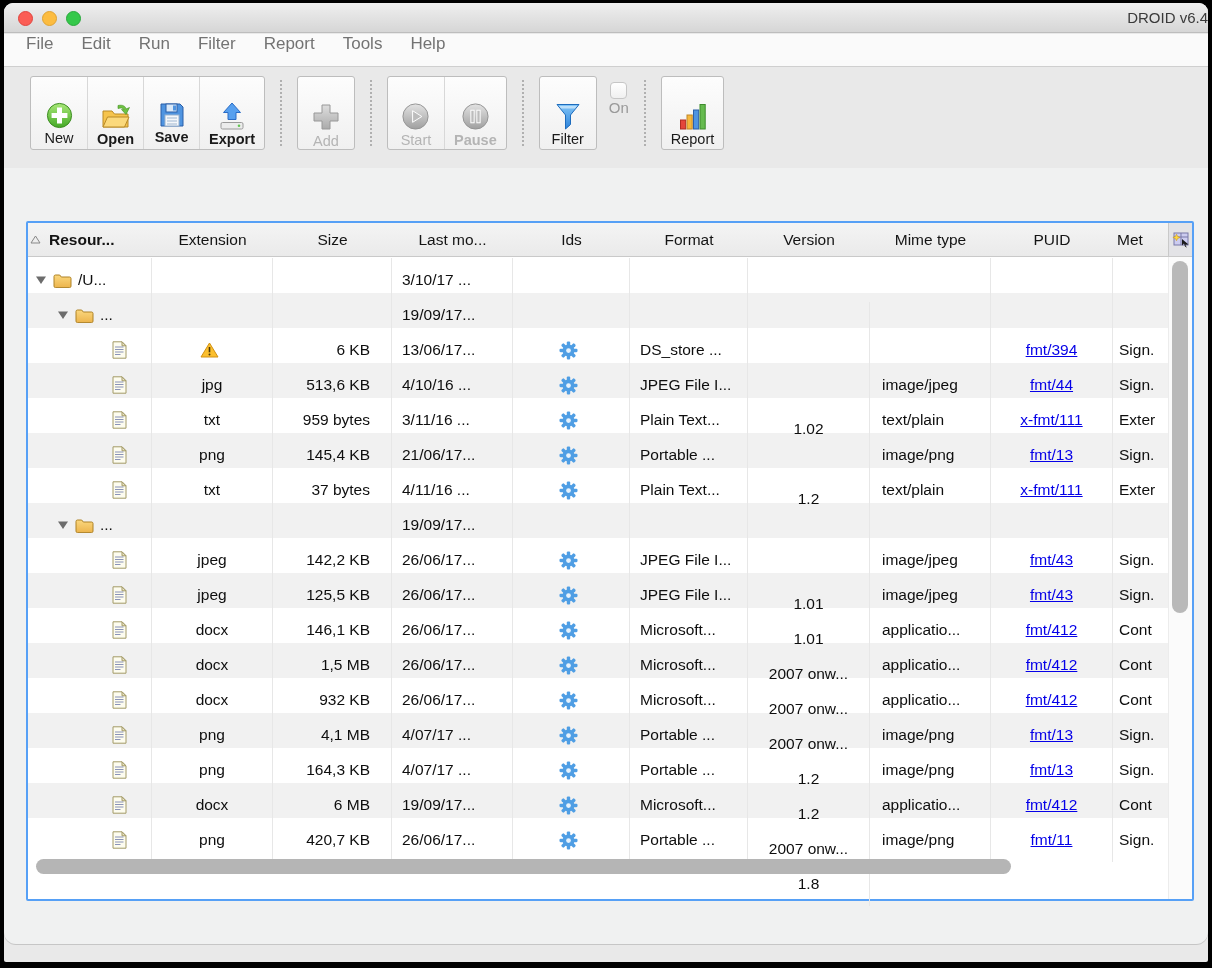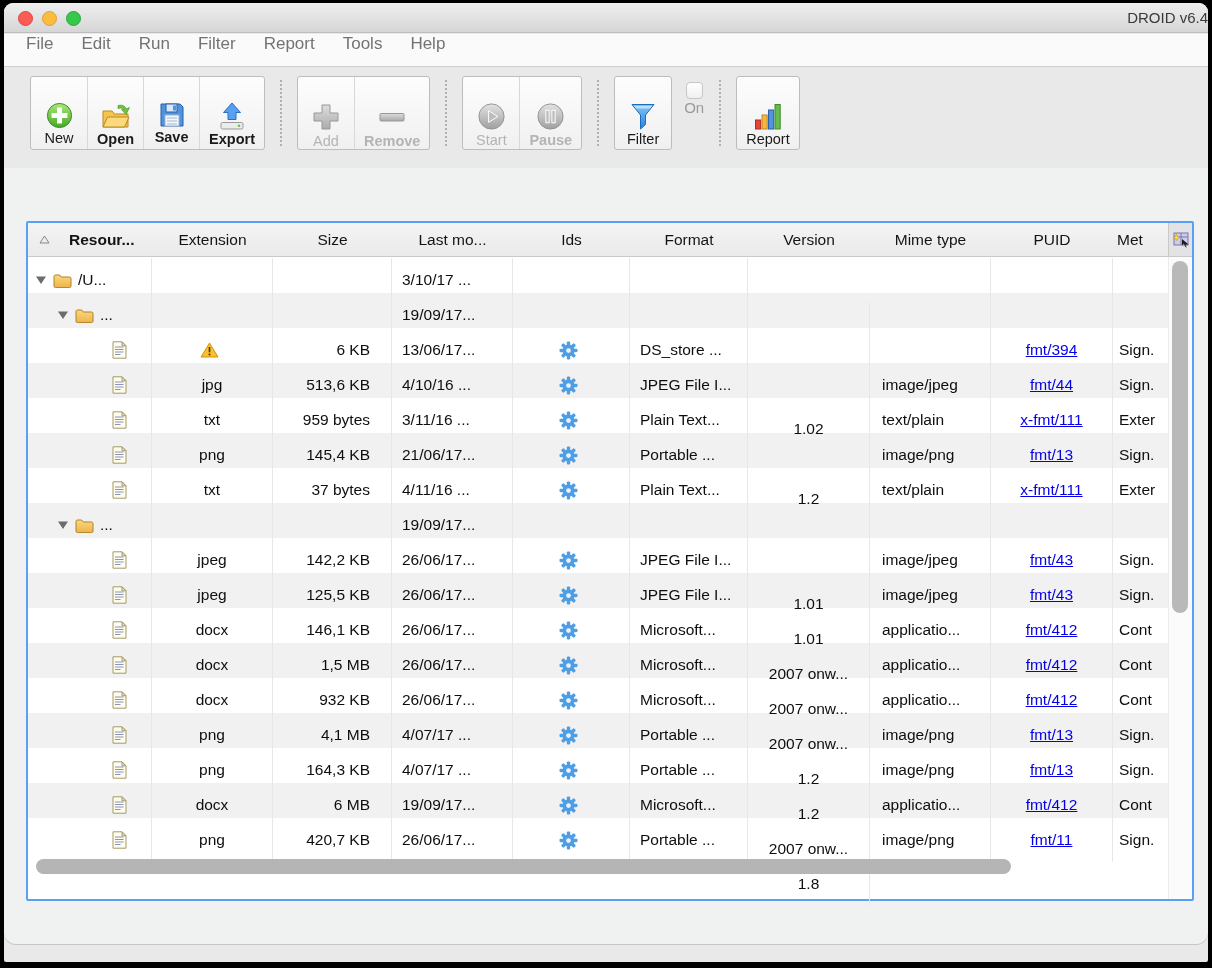--- a/index.html
+++ b/index.html
@@ -52,21 +52,21 @@
          display:flex; align-items:center; font-size:16px; color:#0f0f0f; }
   .tab-close { margin-left:15px; font-weight:700; font-size:15px; color:#131313; }
 
   
   .tablepanel { position:absolute; left:22px; top:53px; width:1168px; height:680px;
                 border:2px solid var(--focus_ring); background:#fff; border-radius:2px; }
   .thead { position:absolute; left:0; top:0; width:1140px; height:34px;
            background:linear-gradient(#f4f4f4,#eaeaea); border-bottom:1px solid #c9c9c9; display:grid; }
   .th { display:flex; align-items:center; justify-content:center; font-size:15.5px;
         color:#141414; overflow:hidden; white-space:nowrap; }
-  .th.first { justify-content:flex-start; padding-left:11px; font-weight:700; gap:12px; }
+  .th.first { justify-content:flex-start; padding-left:2px; font-weight:700; gap:1px; }
   .th.last { justify-content:flex-start; padding-left:4px; }
   .corner { position:absolute; right:0; top:0; width:24px; height:34px; background:#e3e3e6;
             border-left:1px solid #c9c9c9; border-bottom:1px solid #c9c9c9;
             display:flex; align-items:center; justify-content:center; }
   .vscroll { position:absolute; right:0; top:34px; width:24px; bottom:0;
              background:#fbfbfb; border-left:1px solid #ececec; }
   .vthumb { position:absolute; left:3px; top:4px; width:16px; height:352px; border-radius:8px; background:#b9b9b9; }
 
   .tbody { position:absolute; left:0; top:35px; width:1140px; }
   .tr { display:grid; height:35px; background:#fff; }
@@ -177,34 +177,20 @@
                   <linearGradient id="gad" x1="0" y1="0" x2="0" y2="1">
                     <stop offset="0" stop-color="#dedede"></stop>
                     <stop offset="1" stop-color="#ababab"></stop>
                   </linearGradient>
                 </defs>
                 <path d="M12 4h8v8h8v8h-8v8h-8v-8H4v-8h8z" fill="url(#gad)" stroke="#989898"></path>
               </svg>
             </span>
             <div class="lbl">Add</div>
           </div>
-          <div class="tb-btn disabled">
-            <span class="ic">
-              <svg width="32" height="32" viewBox="0 0 32 32">
-                <defs>
-                  <linearGradient id="grm" x1="0" y1="0" x2="0" y2="1">
-                    <stop offset="0" stop-color="#dedede"></stop>
-                    <stop offset="1" stop-color="#a8a8a8"></stop>
-                  </linearGradient>
-                </defs>
-                <rect x="4" y="12.5" width="24" height="7.5" rx="1" fill="url(#grm)" stroke="#989898"></rect>
-              </svg>
-            </span>
-            <div class="lbl">Remove</div>
-          </div>
         </div>
         <div class="tb-sep"></div>
         <div class="tb-group">
           <div class="tb-btn disabled">
             <span class="ic">
               <svg width="31" height="31" viewBox="0 0 32 32">
                 <defs>
                   <linearGradient id="gst" x1="0" y1="0" x2="0" y2="1">
                     <stop offset="0" stop-color="#e3e3e3"></stop>
                     <stop offset="1" stop-color="#9f9f9f"></stop>

